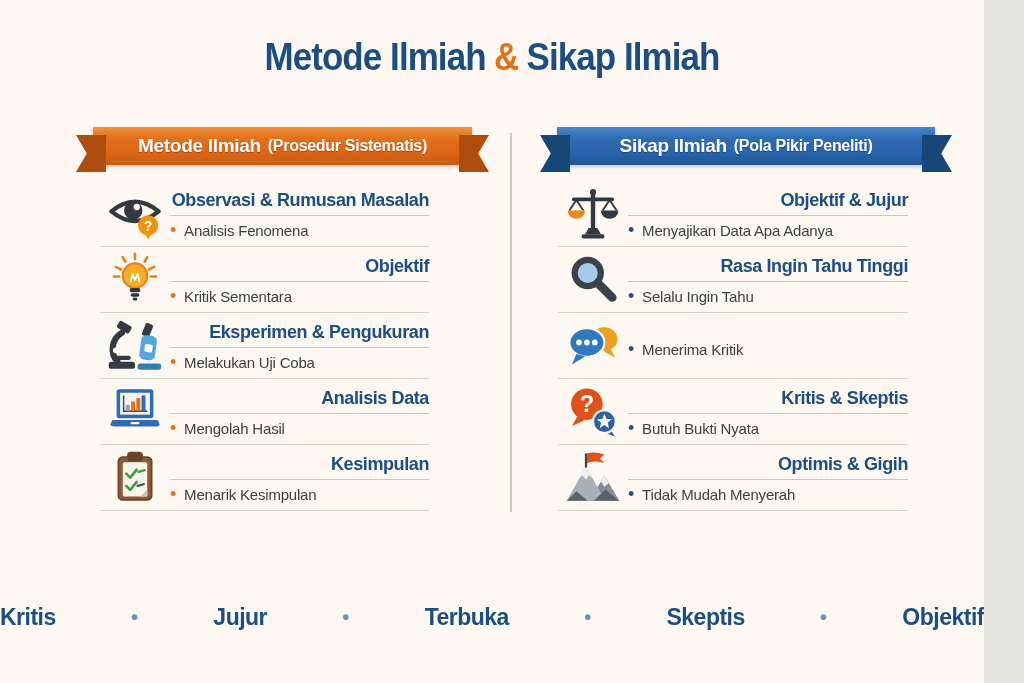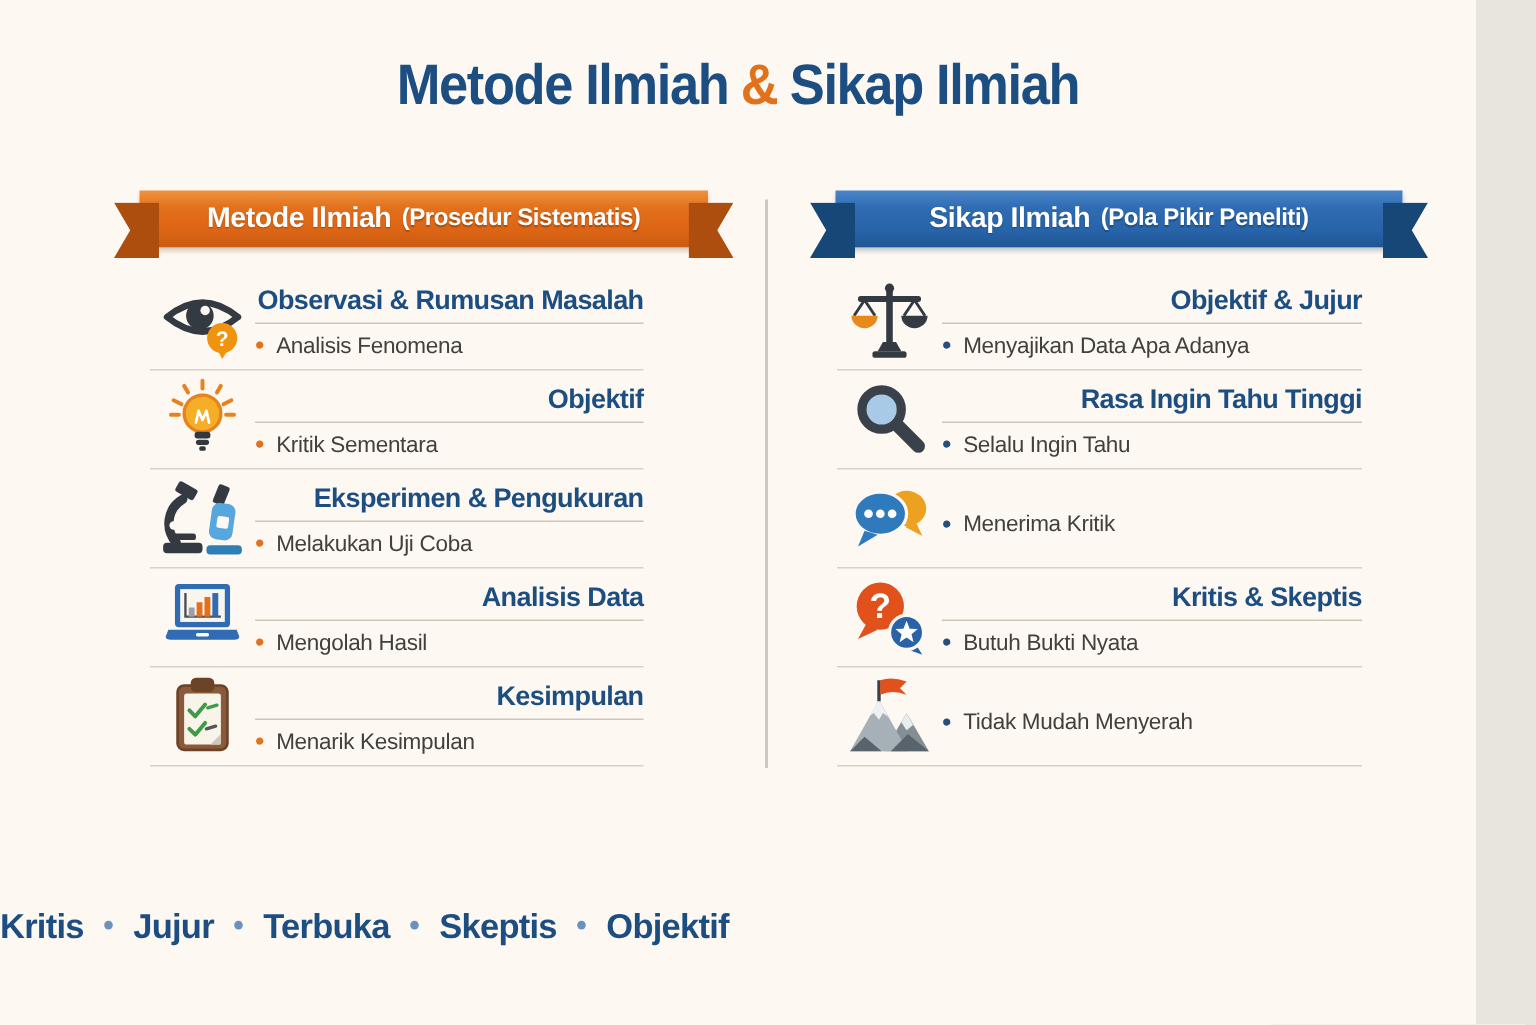--- a/index.html
+++ b/index.html
@@ -58,21 +58,21 @@
     padding-bottom:4px; border-bottom:1px solid #cdc5b8; white-space:nowrap;
   }
   .item-desc { margin-top:5px; font-size:15px; color:#42403c; letter-spacing:-0.2px; display:flex; align-items:center; }
   .bullet { font-size:18px; line-height:1; margin-right:8px; }
   .col.left  .bullet { color:#e0711d; }
   .col.right .bullet { color:#274e7d; }
 
   
   .footer {
     position:absolute; top:604px; left:0; width:100%;
-    display:flex; align-items:center; justify-content:flex-start; gap:13px;
+    display:flex; align-items:center; justify-content:space-between; gap:13px;
   }
   .footer .fw { font-size:23px; font-weight:bold; color:#1d4e81; letter-spacing:-0.5px; }
   .footer .fs { font-size:20px; font-weight:bold; color:#6b92bc; }
 </style>
 </head>
 <body>
 
 <div class="canvas">
 
   <div class="main-title">
@@ -299,20 +299,21 @@
           <path d="M45 29 L50 38 L45 42 L41 36 Z" fill="#e9edef"></path>
           <path d="M2 58 L24 19 L46 58 Z" fill="#a7b0b6"></path>
           <path d="M24 19 L31 32 L27 29 L24 34 L20 29 L17 31 Z" fill="#eef1f3"></path>
           <path d="M2 58 L13 47 L26 58 Z" fill="#59636b"></path>
           <path d="M33 58 L46 45 L62 58 Z" fill="#59636b"></path>
           <line x1="24" y1="20" x2="24" y2="4" stroke="#3a414a" stroke-width="2.6"></line>
           <path d="M25 4 Q34 1 45 5 L40 10 L45 15 Q34 11 25 15 Z" fill="#e0511c"></path>
         </svg>
       </div>
       <div class="item-text">
+        <div class="item-title">Optimis &amp; Gigih</div>
         <div class="item-desc">
             <span class="bullet">•</span>
             <span>Tidak Mudah Menyerah</span>
           </div>
       </div>
     </div>
 
   </div>
 
   <div class="footer">

